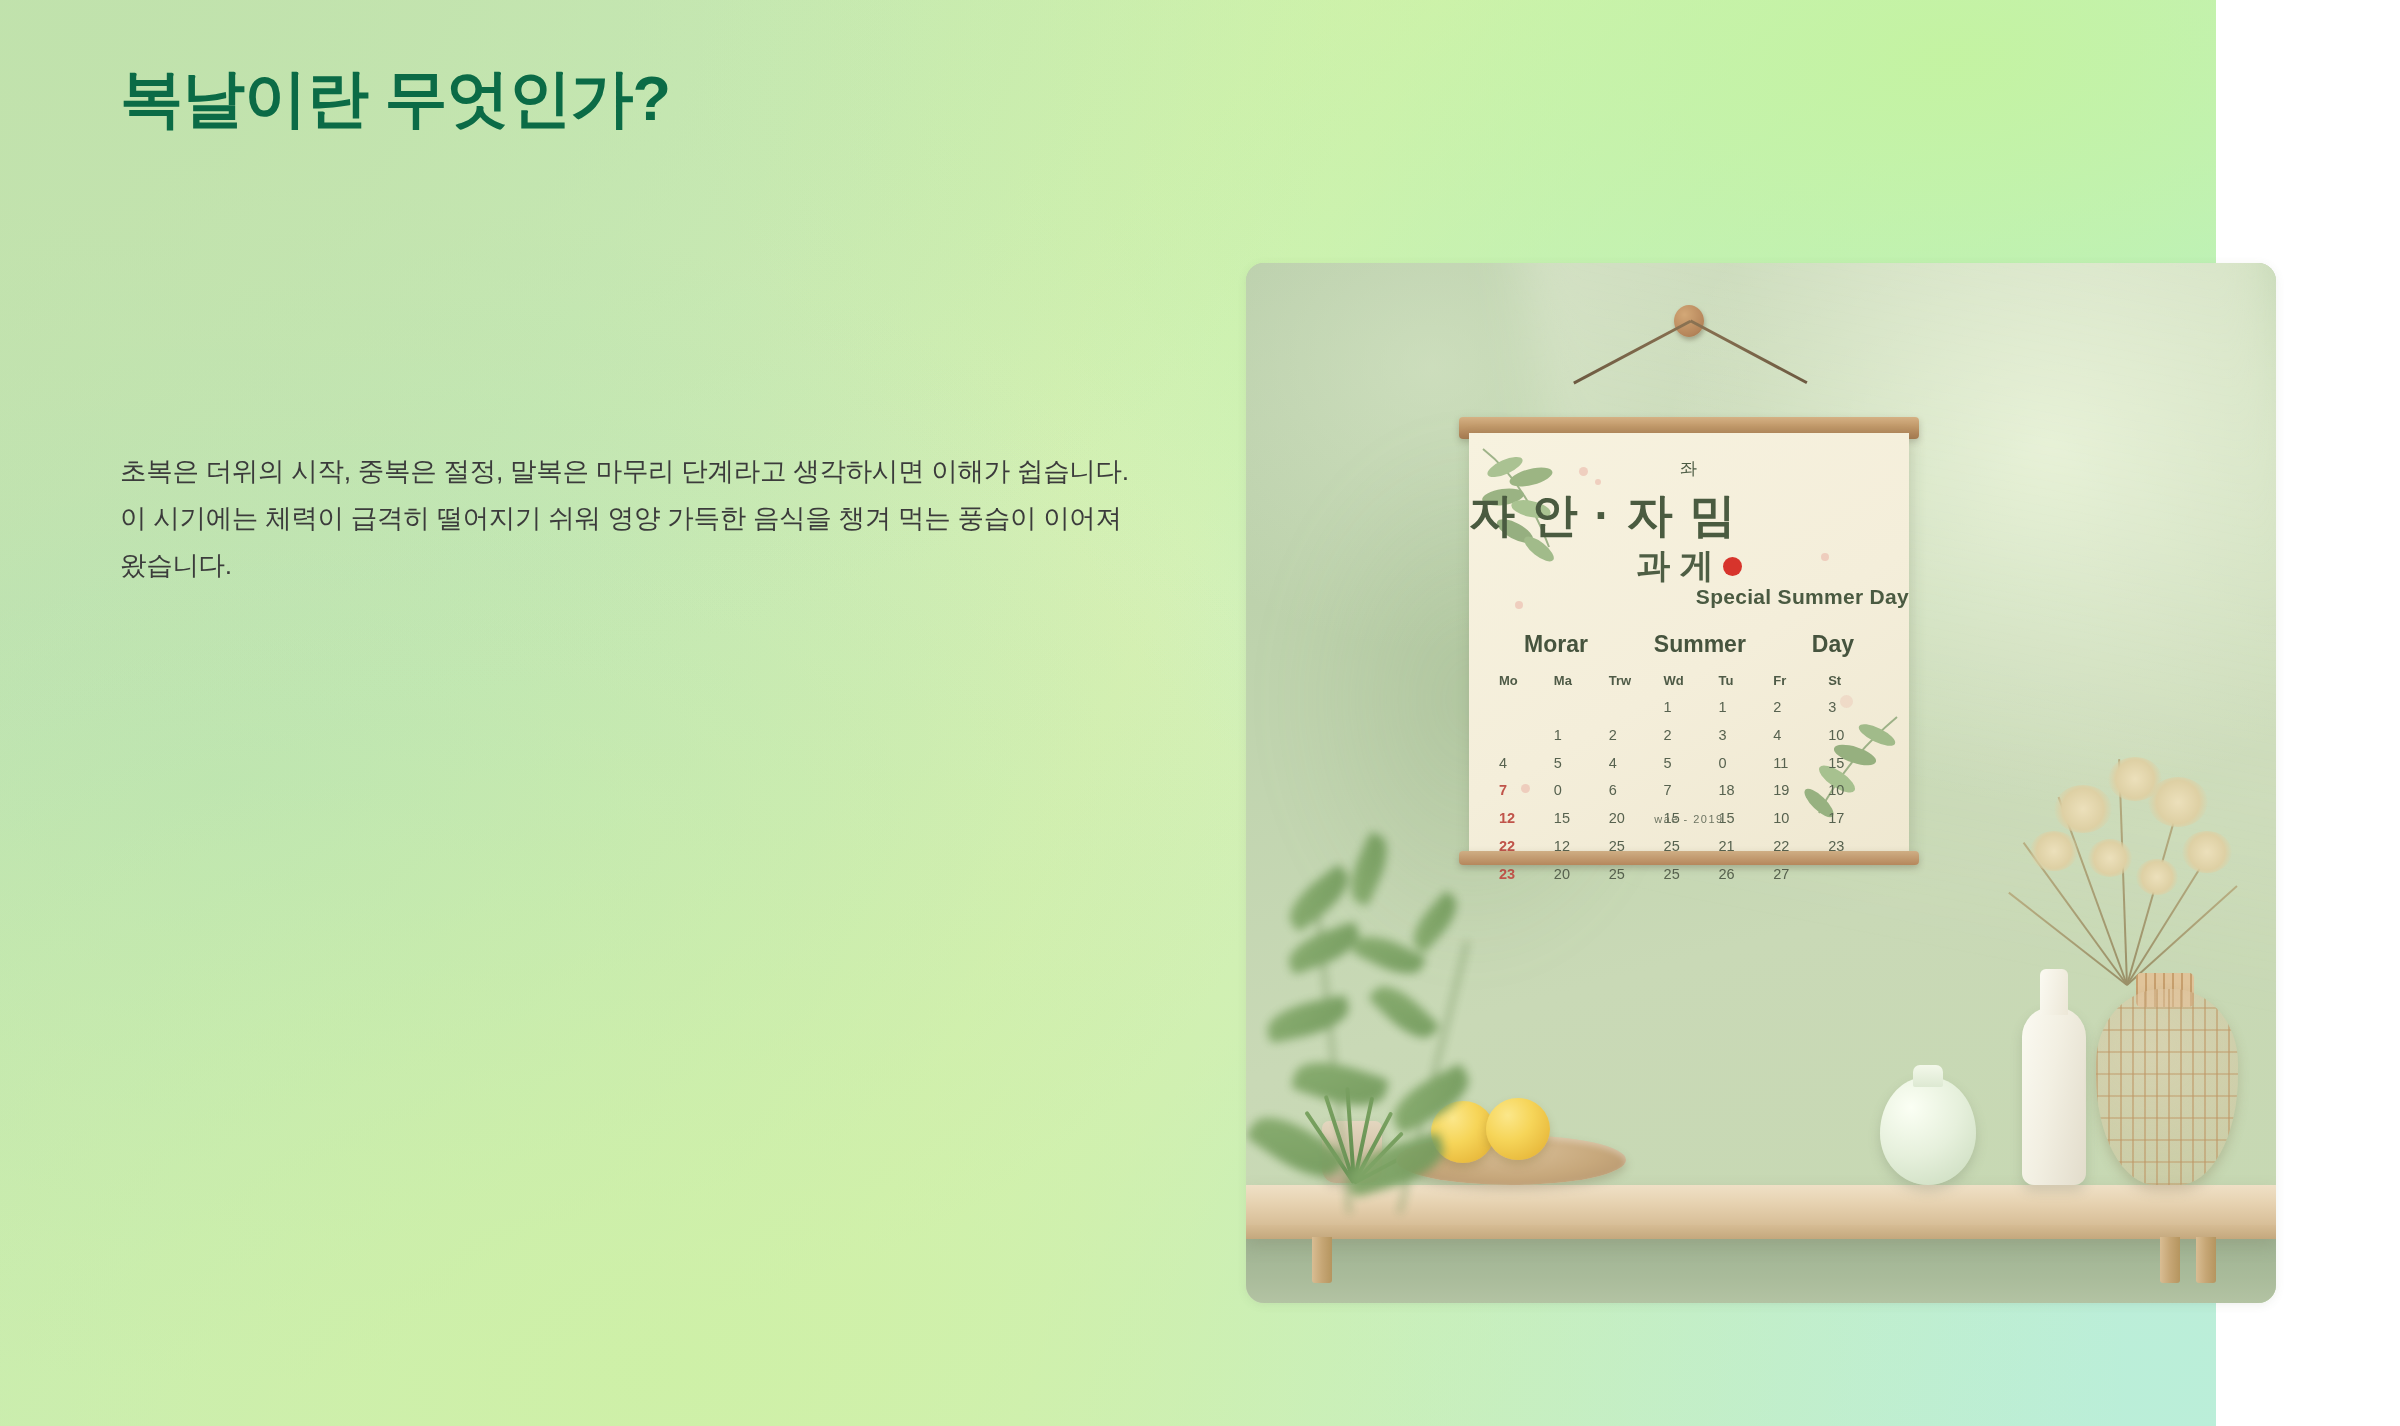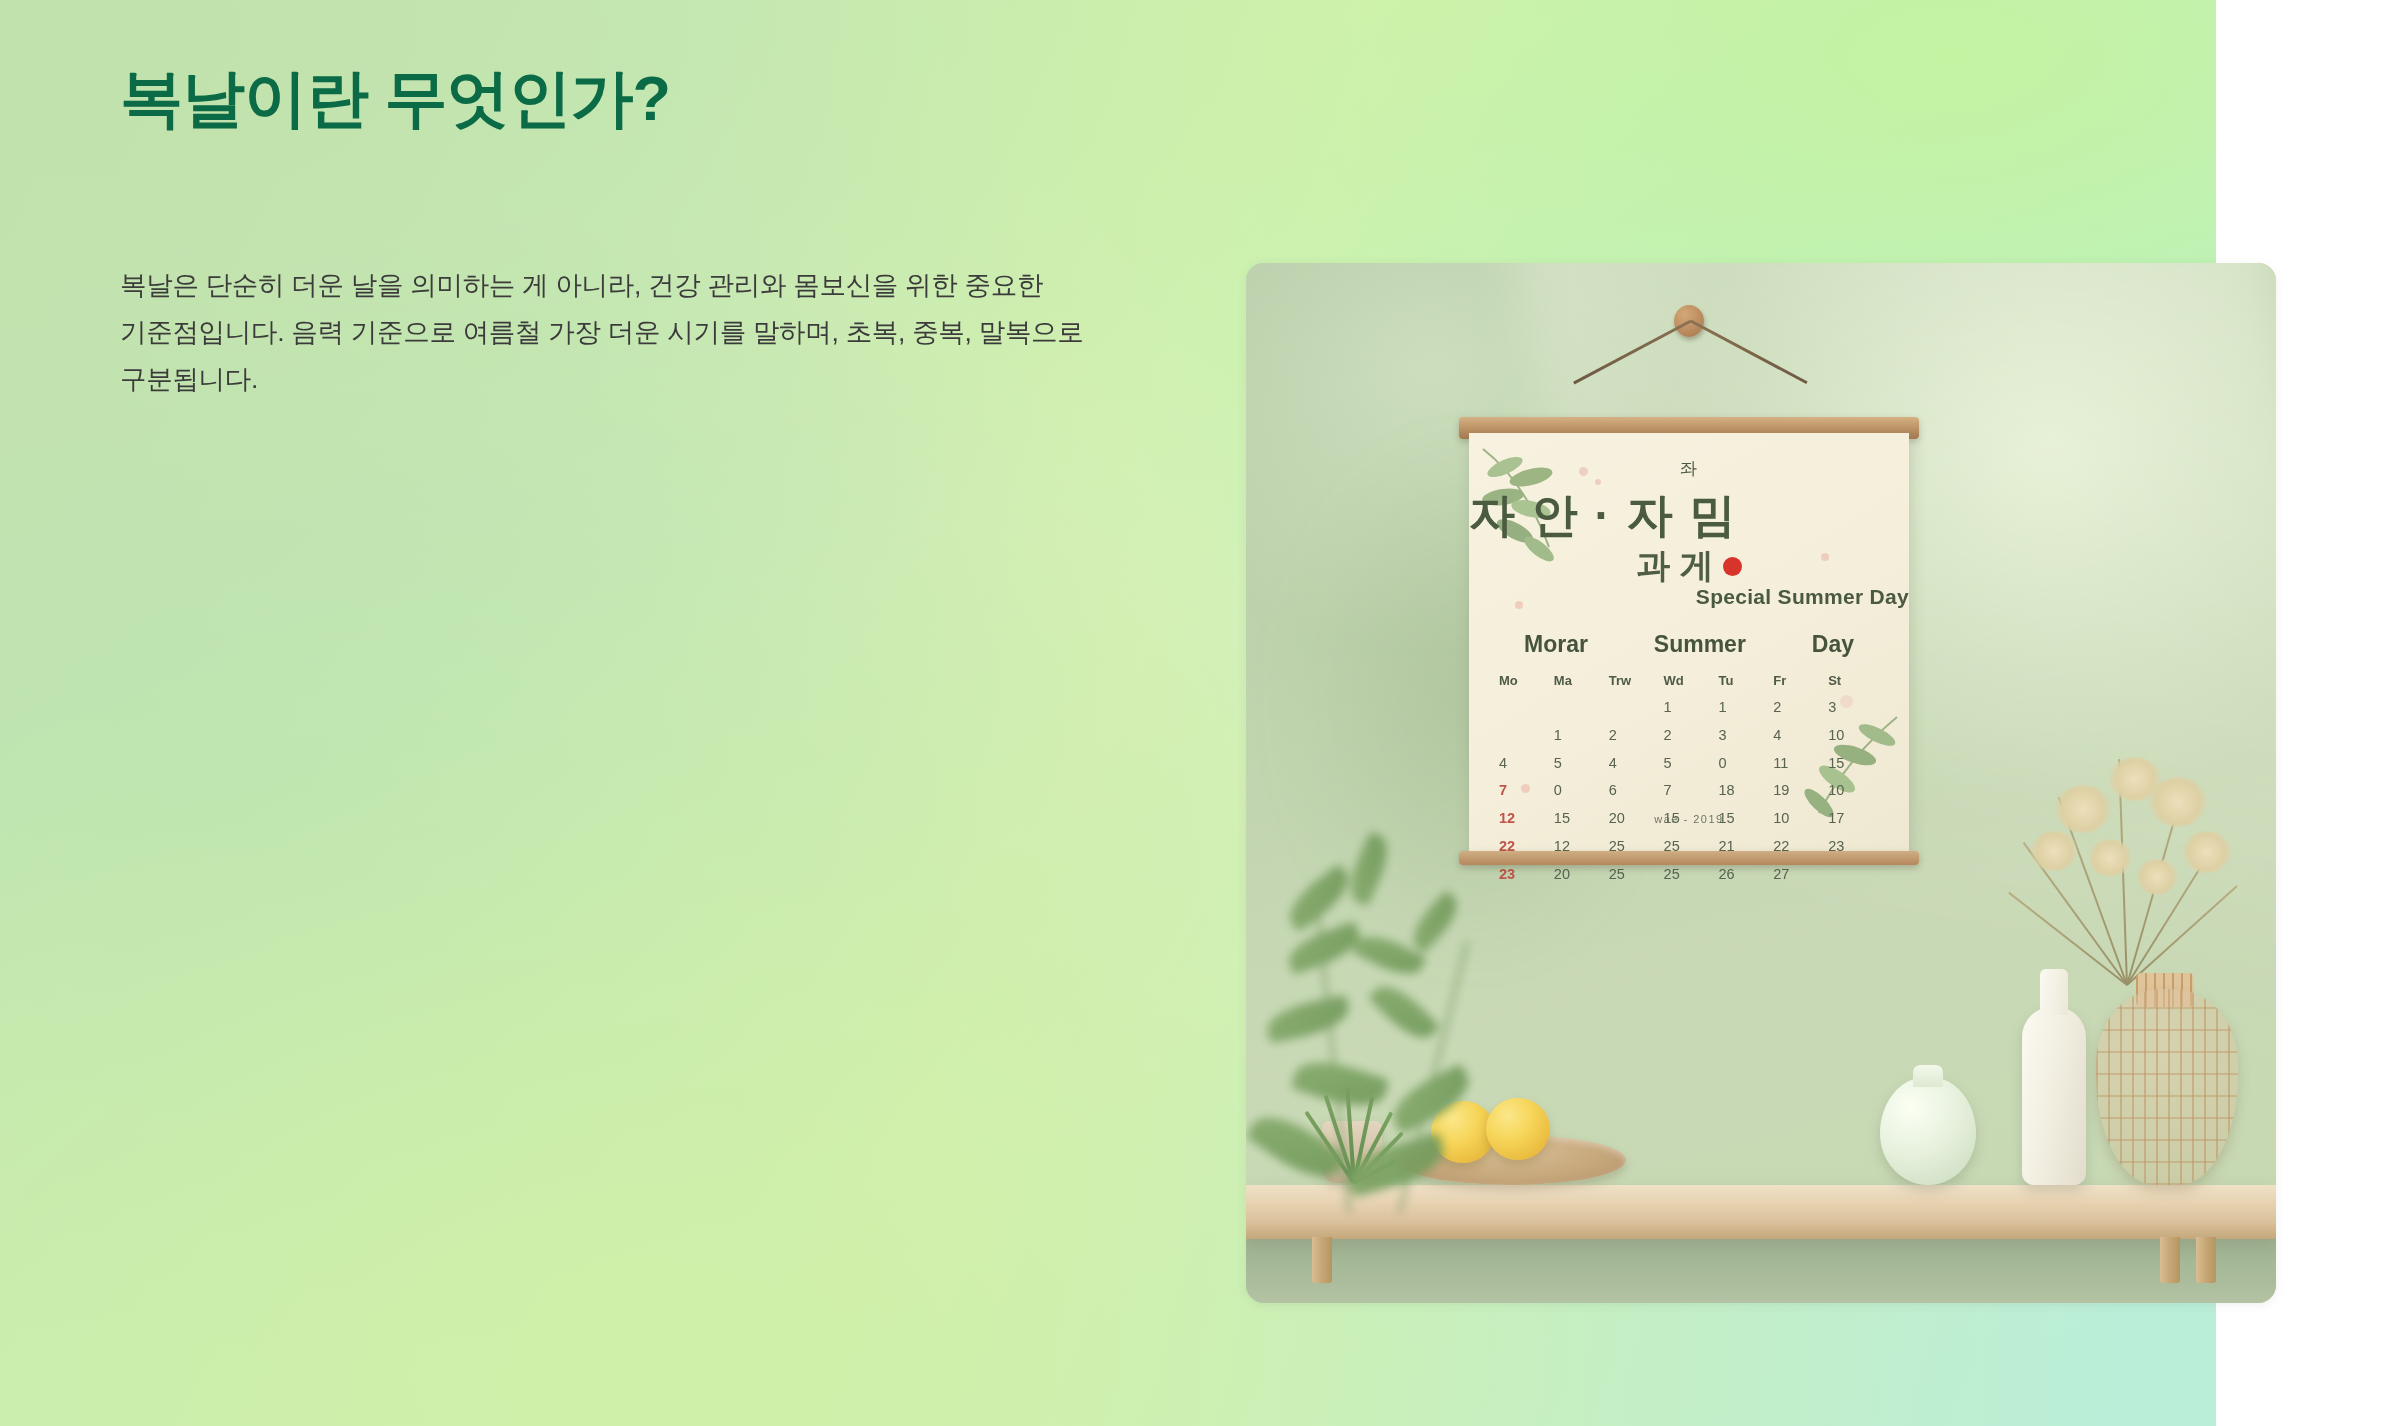--- a/index.html
+++ b/index.html
@@ -225,21 +225,21 @@
     background:linear-gradient(140deg,#86ab6c,#6f9759); }
   .fg-stem { position:absolute; width:3px; background:#7d9a66; transform-origin:bottom center; }
 </style>
 </head>
 <body>
 
 <div id="page">
 
   <div id="left">
     <h1 id="title">복날이란 무엇인가?</h1>
-    <p class="para" id="para1">복날은 단순히 더운 날을 의미하는 게 아니라, 건강 관리와 몸보신을 위한 중요한 기준점입니다. 음력 기준으로 여름철 가장 더운 시기를 말하며, 초복, 중복, 말복으로 구분됩니다.</p>
+    <p class="para" id="para2">초복은 더위의 시작, 중복은 절정, 말복은 마무리 단계라고 생각하시면 이해가 쉽습니다. 이 시기에는 체력이 급격히 떨어지기 쉬워 영양 가득한 음식을 챙겨 먹는 풍습이 이어져 왔습니다.</p>
   </div>
 
   <div id="photo">
     <div class="wall"></div>
     <div class="sunbeam"></div>
     <div class="leafshadow"></div>
 
     <div id="poster-wrap">
       <div class="knob"></div>
       <div class="cord l"></div>

